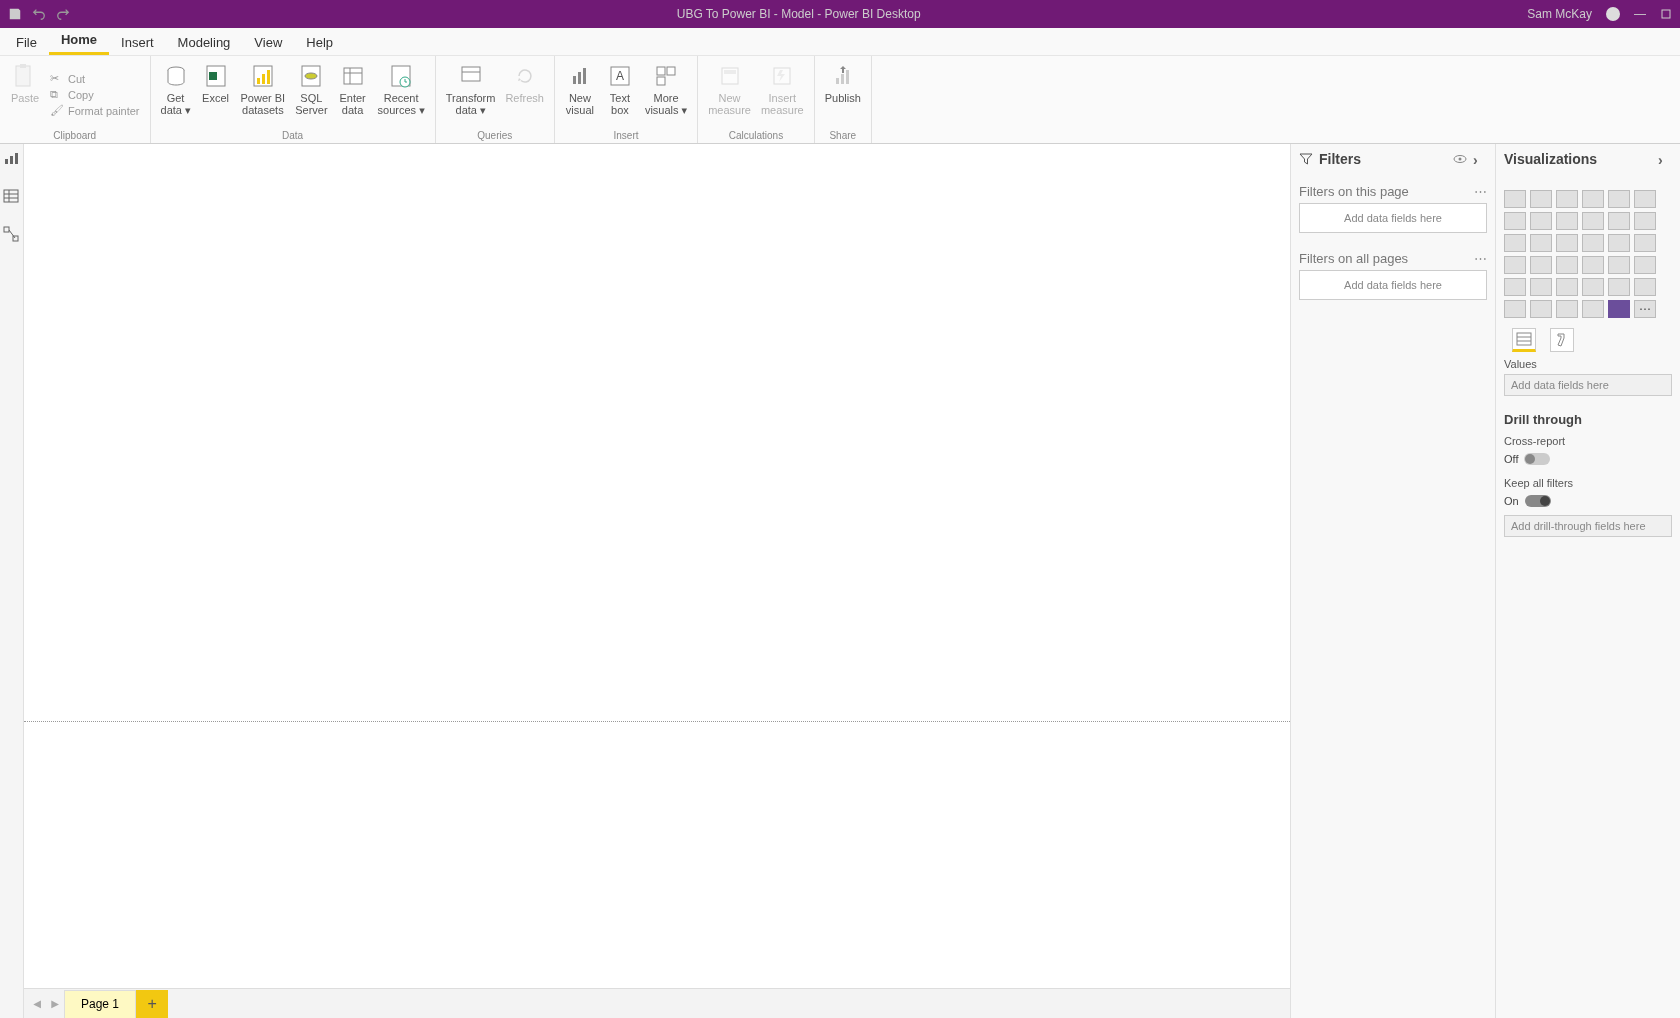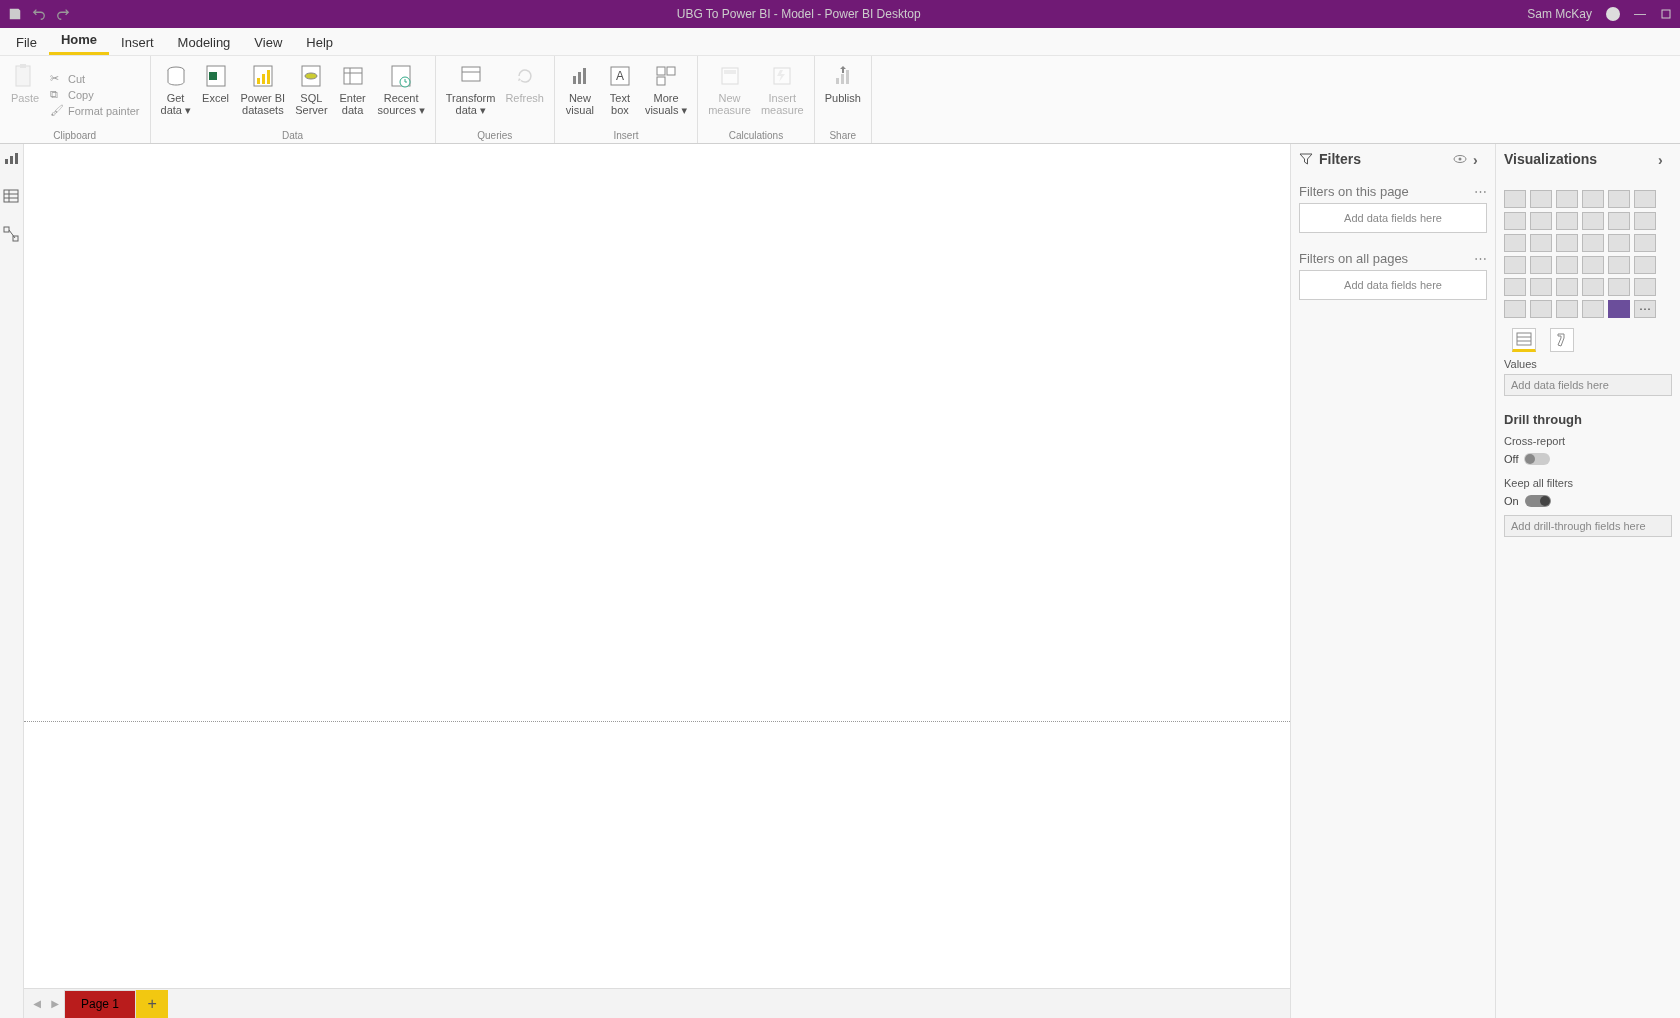--- a/index.html
+++ b/index.html
@@ -36,21 +36,21 @@
     
     .left-rail { position: absolute; left: 0; top: 144px; width: 24px; bottom: 0; background: #f5f5f5; border-right: 1px solid #e0e0e0; display: flex; flex-direction: column; align-items: center; padding-top: 6px; gap: 20px; }
     .rail-btn { width: 18px; height: 18px; color: #666; cursor: pointer; }
 
     
     .work { position: absolute; left: 24px; top: 144px; right: 0; bottom: 0; display: flex; }
     .canvas-wrap { flex: 1; position: relative; background: #fff; }
     .canvas-line { position: absolute; left: 0; right: 0; top: 66%; border-top: 1px dotted #999; }
     .page-tabs { position: absolute; left: 0; right: 0; bottom: 0; height: 30px; background: #f3f3f3; border-top: 1px solid #ddd; display: flex; align-items: center; padding-left: 4px; }
     .page-nav { width: 18px; height: 28px; display: flex; align-items: center; justify-content: center; color: #aaa; cursor: pointer; font-size: 10px; }
-    .page-tab { background: #b91c1c; padding: 0 16px; height: 28px; display: flex; align-items: center; font-size: 12px; border: 1px solid #ddd; border-bottom: none; cursor: pointer; }
+    .page-tab { background: #fef9c3; padding: 0 16px; height: 28px; display: flex; align-items: center; font-size: 12px; border: 1px solid #ddd; border-bottom: none; cursor: pointer; }
     .page-add { width: 32px; height: 28px; background: #f2c811; display: flex; align-items: center; justify-content: center; color: #555; font-size: 16px; cursor: pointer; }
 
     
     .pane { background: #f8f8f8; border-left: 1px solid #e0e0e0; display: flex; flex-direction: column; font-size: 12px; color: #444; }
     .pane.filters { width: 205px; }
     .pane.viz { width: 185px; gap: 6px; }
     .pane.fields { width: 140px; }
     .pane-header { height: 30px; display: flex; align-items: center; padding: 0 8px; font-size: 14px; font-weight: 600; gap: 6px; }
     .pane-header .spacer { flex: 1; }
     .pane-header .ph-icon { width: 14px; height: 14px; color: #666; cursor: pointer; }

